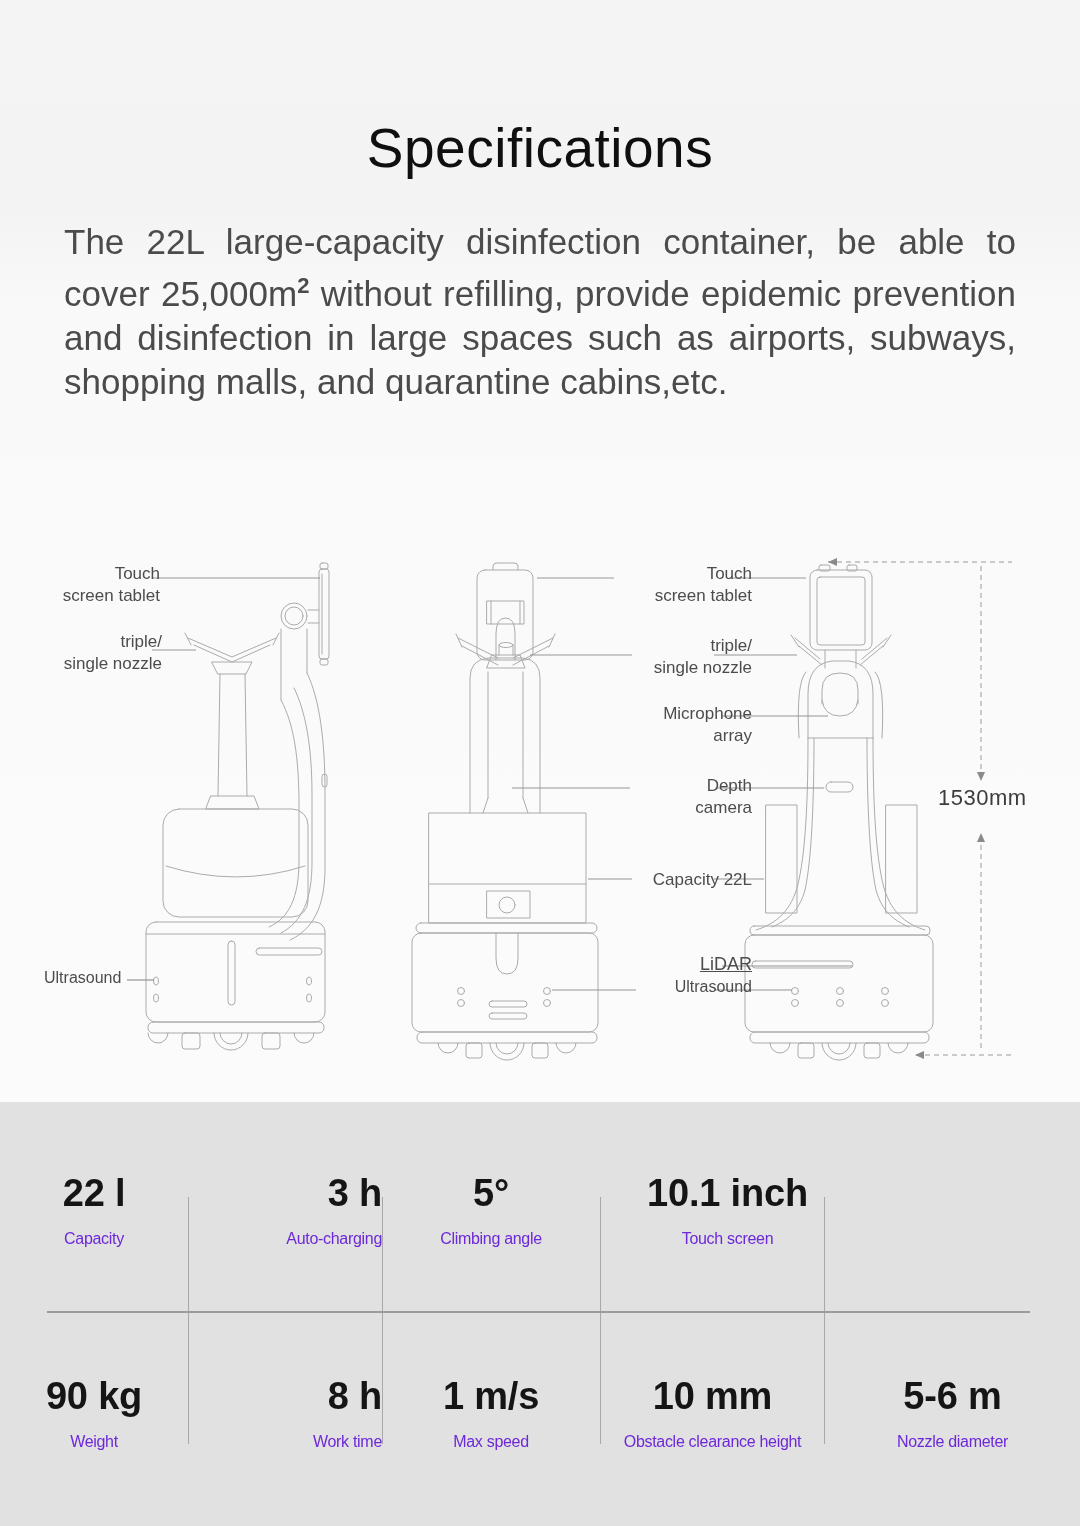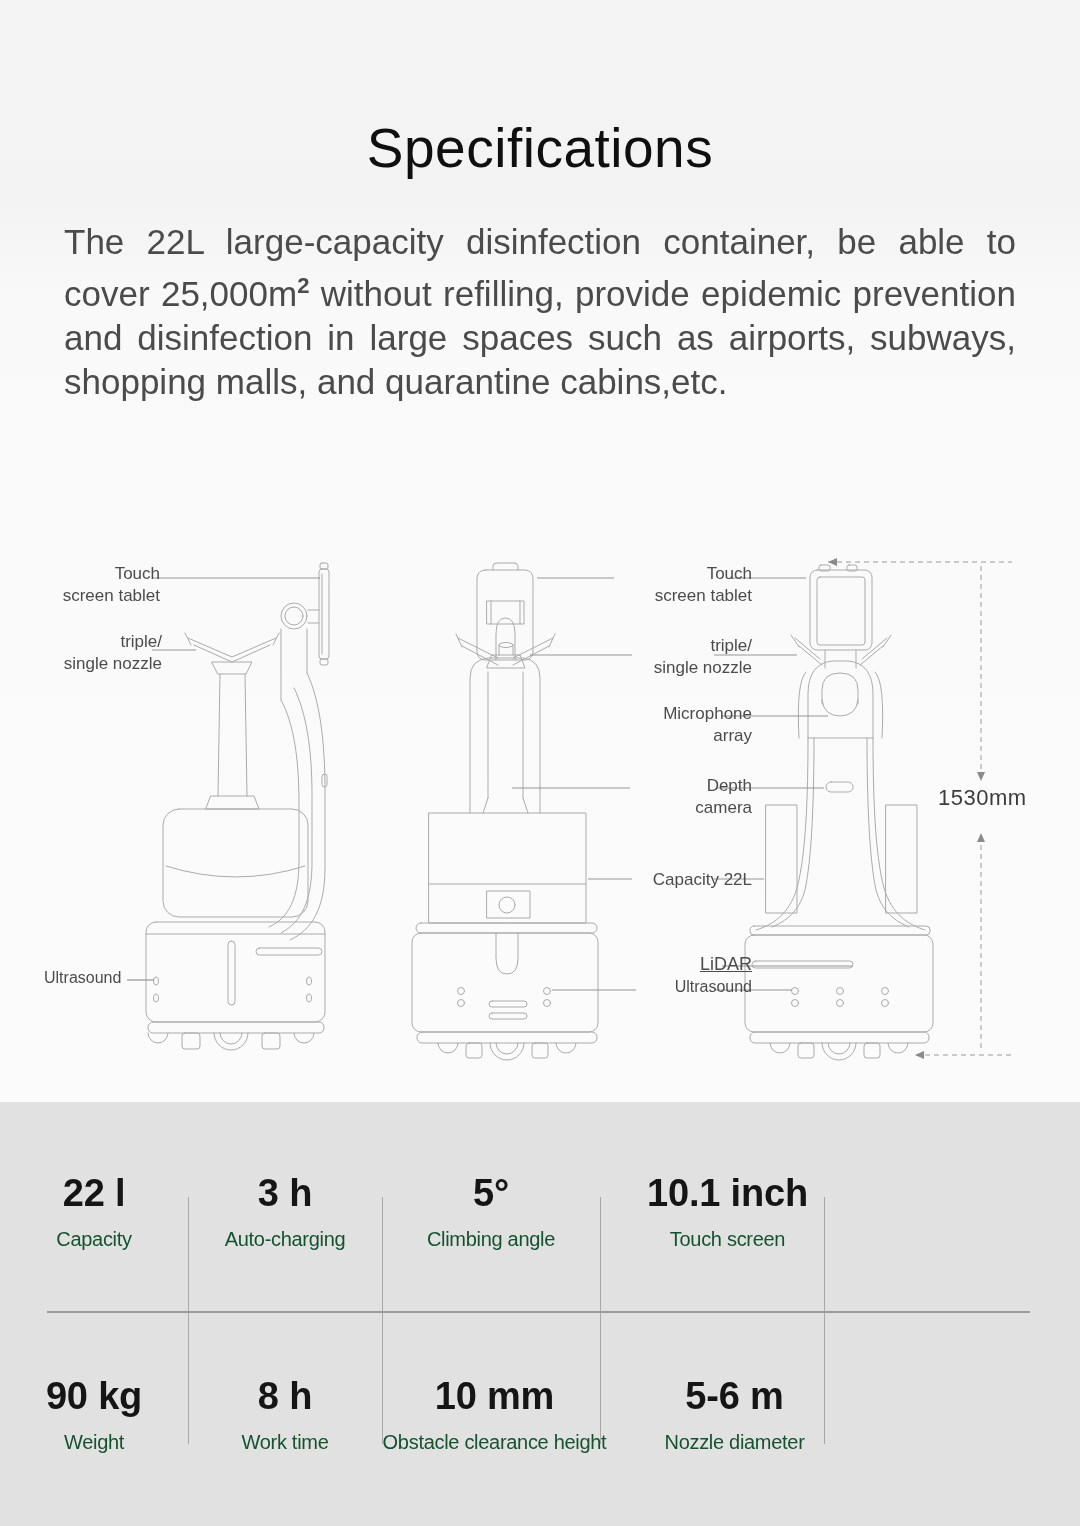--- a/index.html
+++ b/index.html
@@ -29,23 +29,23 @@
   
   .specs{position:absolute;top:1102px;left:0;width:1080px;height:424px;background:#e1e1e1;}
   .v-div{position:absolute;top:95px;width:1px;height:247px;background:#a8a8a8;}
   .h-div{position:absolute;top:209px;left:47px;width:983px;height:2px;background:#9c9c9c;}
   .spec-row{position:absolute;left:0;width:1080px;display:flex;}
   .spec-row.r1{top:69px;}
   .spec-row.r2{top:272px;}
   .spec-cell{display:flex;flex-direction:column;align-items:center;justify-content:flex-start;}
   .spec-cell .val{font-size:38px;line-height:44px;font-weight:700;color:#151515;
                   letter-spacing:-0.2px;white-space:nowrap;}
-  .spec-cell .lbl{margin-top:12px;font-size:20px;line-height:24px;color:#14532d;
+  .spec-cell .lbl{margin-top:12px;font-size:16px;line-height:24px;color:#6d28d9;
                   letter-spacing:-0.3px;white-space:nowrap;}
-  .c0{width:188px;} .c1{width:194px;} .c2{width:218px;} .c3{width:225px;} .c4{width:255px;}
+  .c0{width:188px;} .c1{width:194px;align-items:flex-end;} .c2{width:218px;} .c3{width:225px;} .c4{width:255px;}
 </style>
 </head>
 <body>
 
 <div class="page">
 
   <section class="top">
     <h1 class="title">Specifications</h1>
     <p class="intro"><span>The 22L large-capacity disinfection container, be able to cover 25,000m</span><sup>2</sup><span> without refilling, provide epidemic prevention and disinfection in large spaces such as airports, subways, shopping malls, and quarantine cabins,etc.</span></p>
   </section>
@@ -258,20 +258,24 @@
 
     <div class="spec-row r2">
       <div class="spec-cell c0">
         <div class="val">90 kg</div>
         <div class="lbl">Weight</div>
       </div>
       <div class="spec-cell c1">
         <div class="val">8 h</div>
         <div class="lbl">Work time</div>
       </div>
+      <div class="spec-cell c2">
+        <div class="val">1 m/s</div>
+        <div class="lbl">Max speed</div>
+      </div>
       <div class="spec-cell c3">
         <div class="val">10 mm</div>
         <div class="lbl">Obstacle clearance height</div>
       </div>
       <div class="spec-cell c4">
         <div class="val">5-6 m</div>
         <div class="lbl">Nozzle diameter</div>
       </div>
     </div>
   </section>

